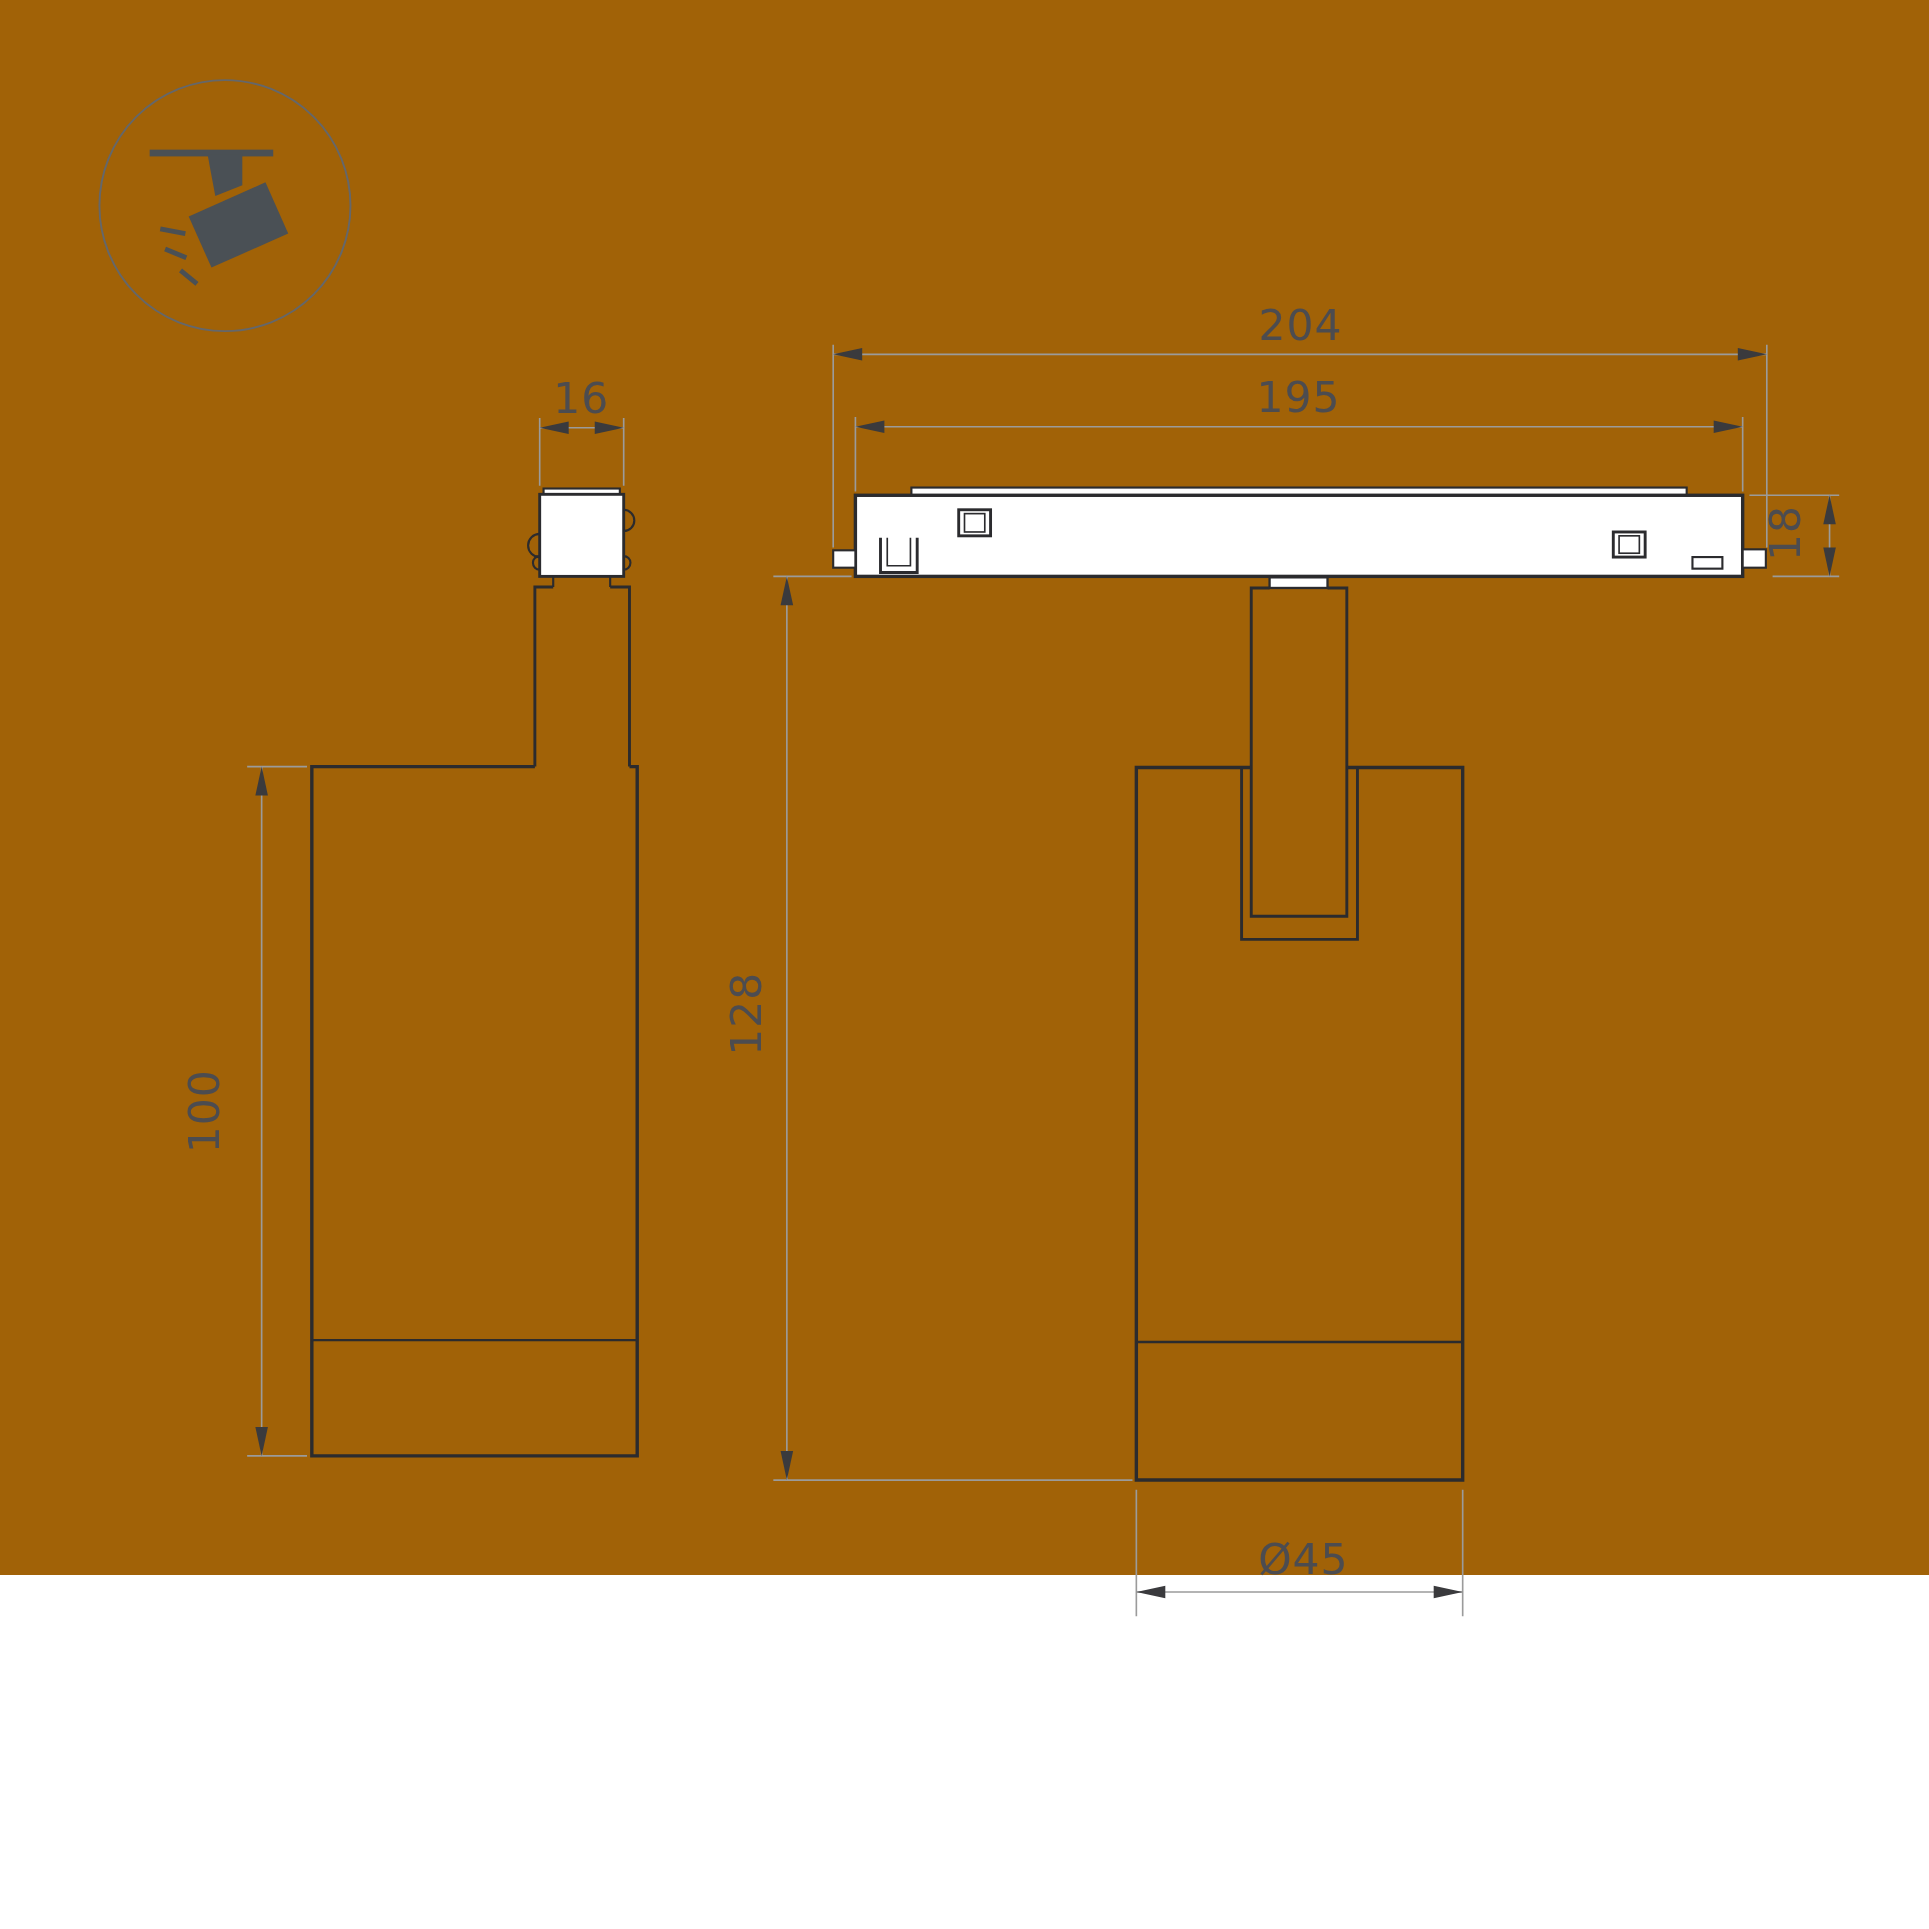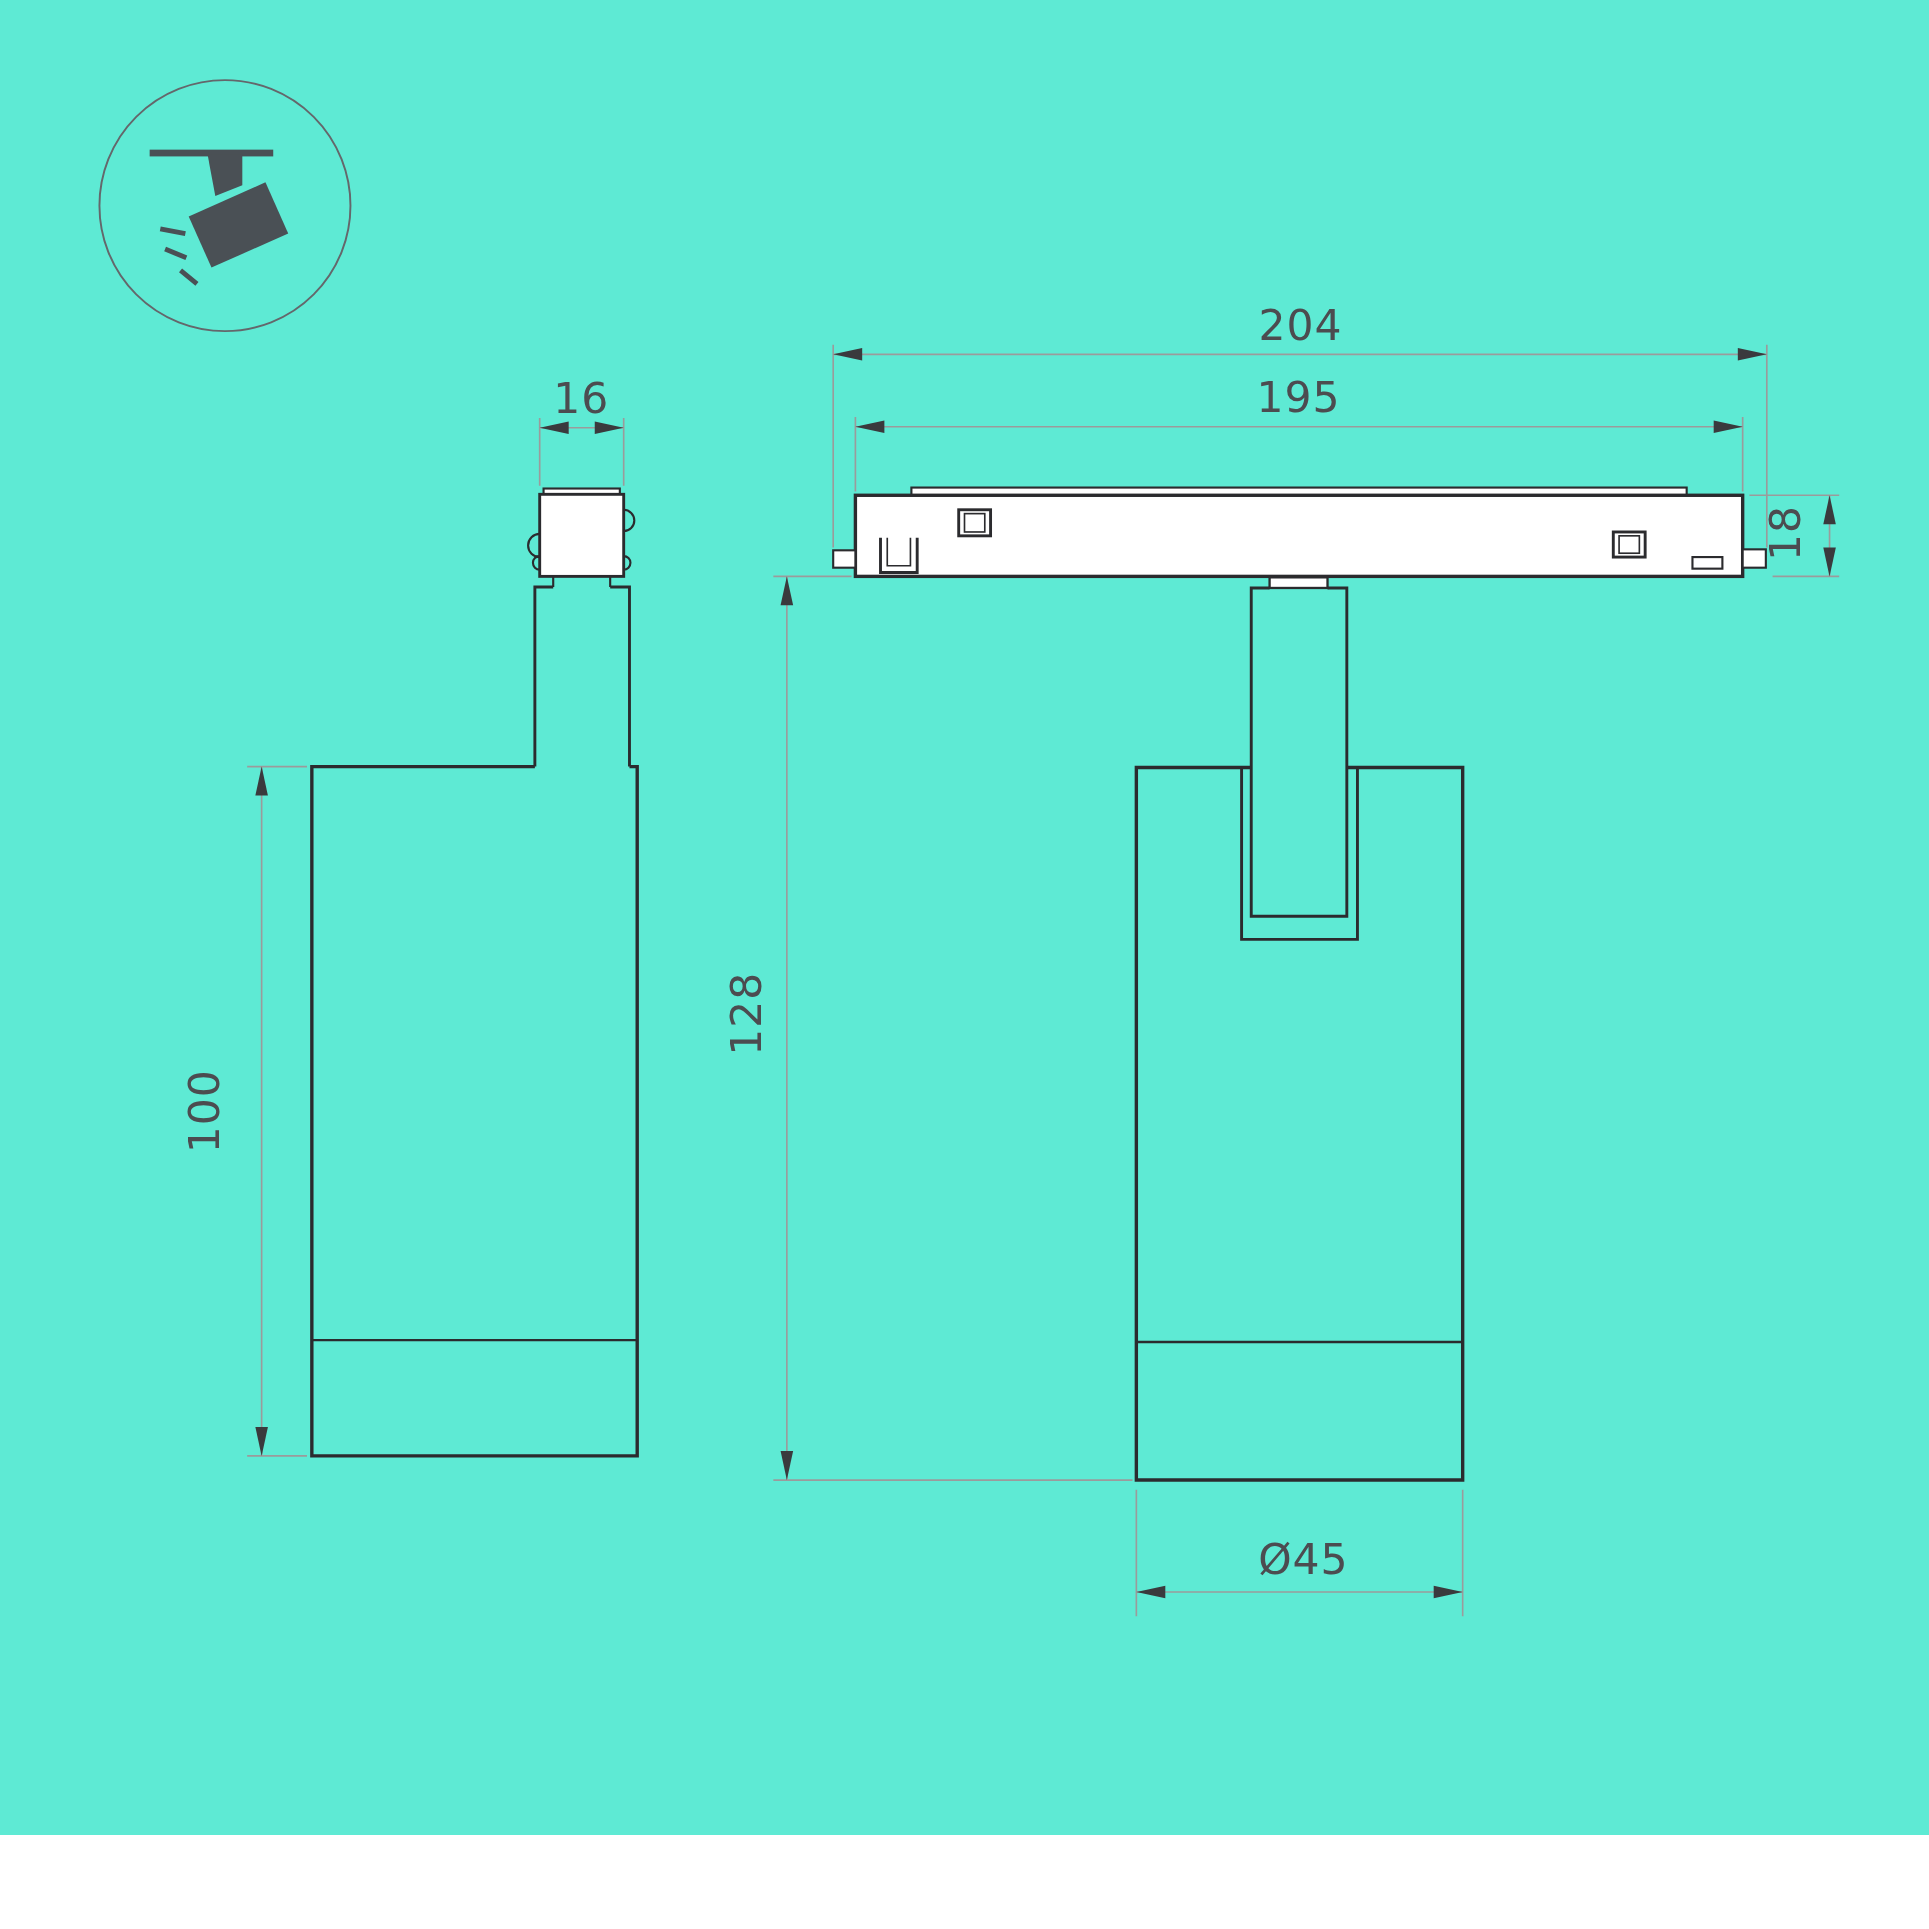--- a/index.html
+++ b/index.html
@@ -7,22 +7,22 @@
     padding: 0;
     width: 1929px;
     height: 1929px;
     background: #ffffff;
     overflow: hidden;
     font-family: "DejaVu Sans", sans-serif;
   }
   .canvas {
     position: relative;
     width: 1929px;
-    height: 1835px;
-    background: #5eead4;
+    height: 1575px;
+    background: #a16207;
   }
   svg { display: block; }
 
   
   .outline      { fill: none; stroke: #2b2b2e; stroke-width: 3.5; stroke-linejoin: miter; }
   .outline-fill { fill: #ffffff; stroke: #2b2b2e; stroke-width: 3.5; }
   .detail       { fill: none; stroke: #2b2b2e; stroke-width: 2.2; }
   .detail-fill  { fill: #ffffff; stroke: #2b2b2e; stroke-width: 2.2; }
   .detail-thin  { fill: none; stroke: #2b2b2e; stroke-width: 1.7; }
 

